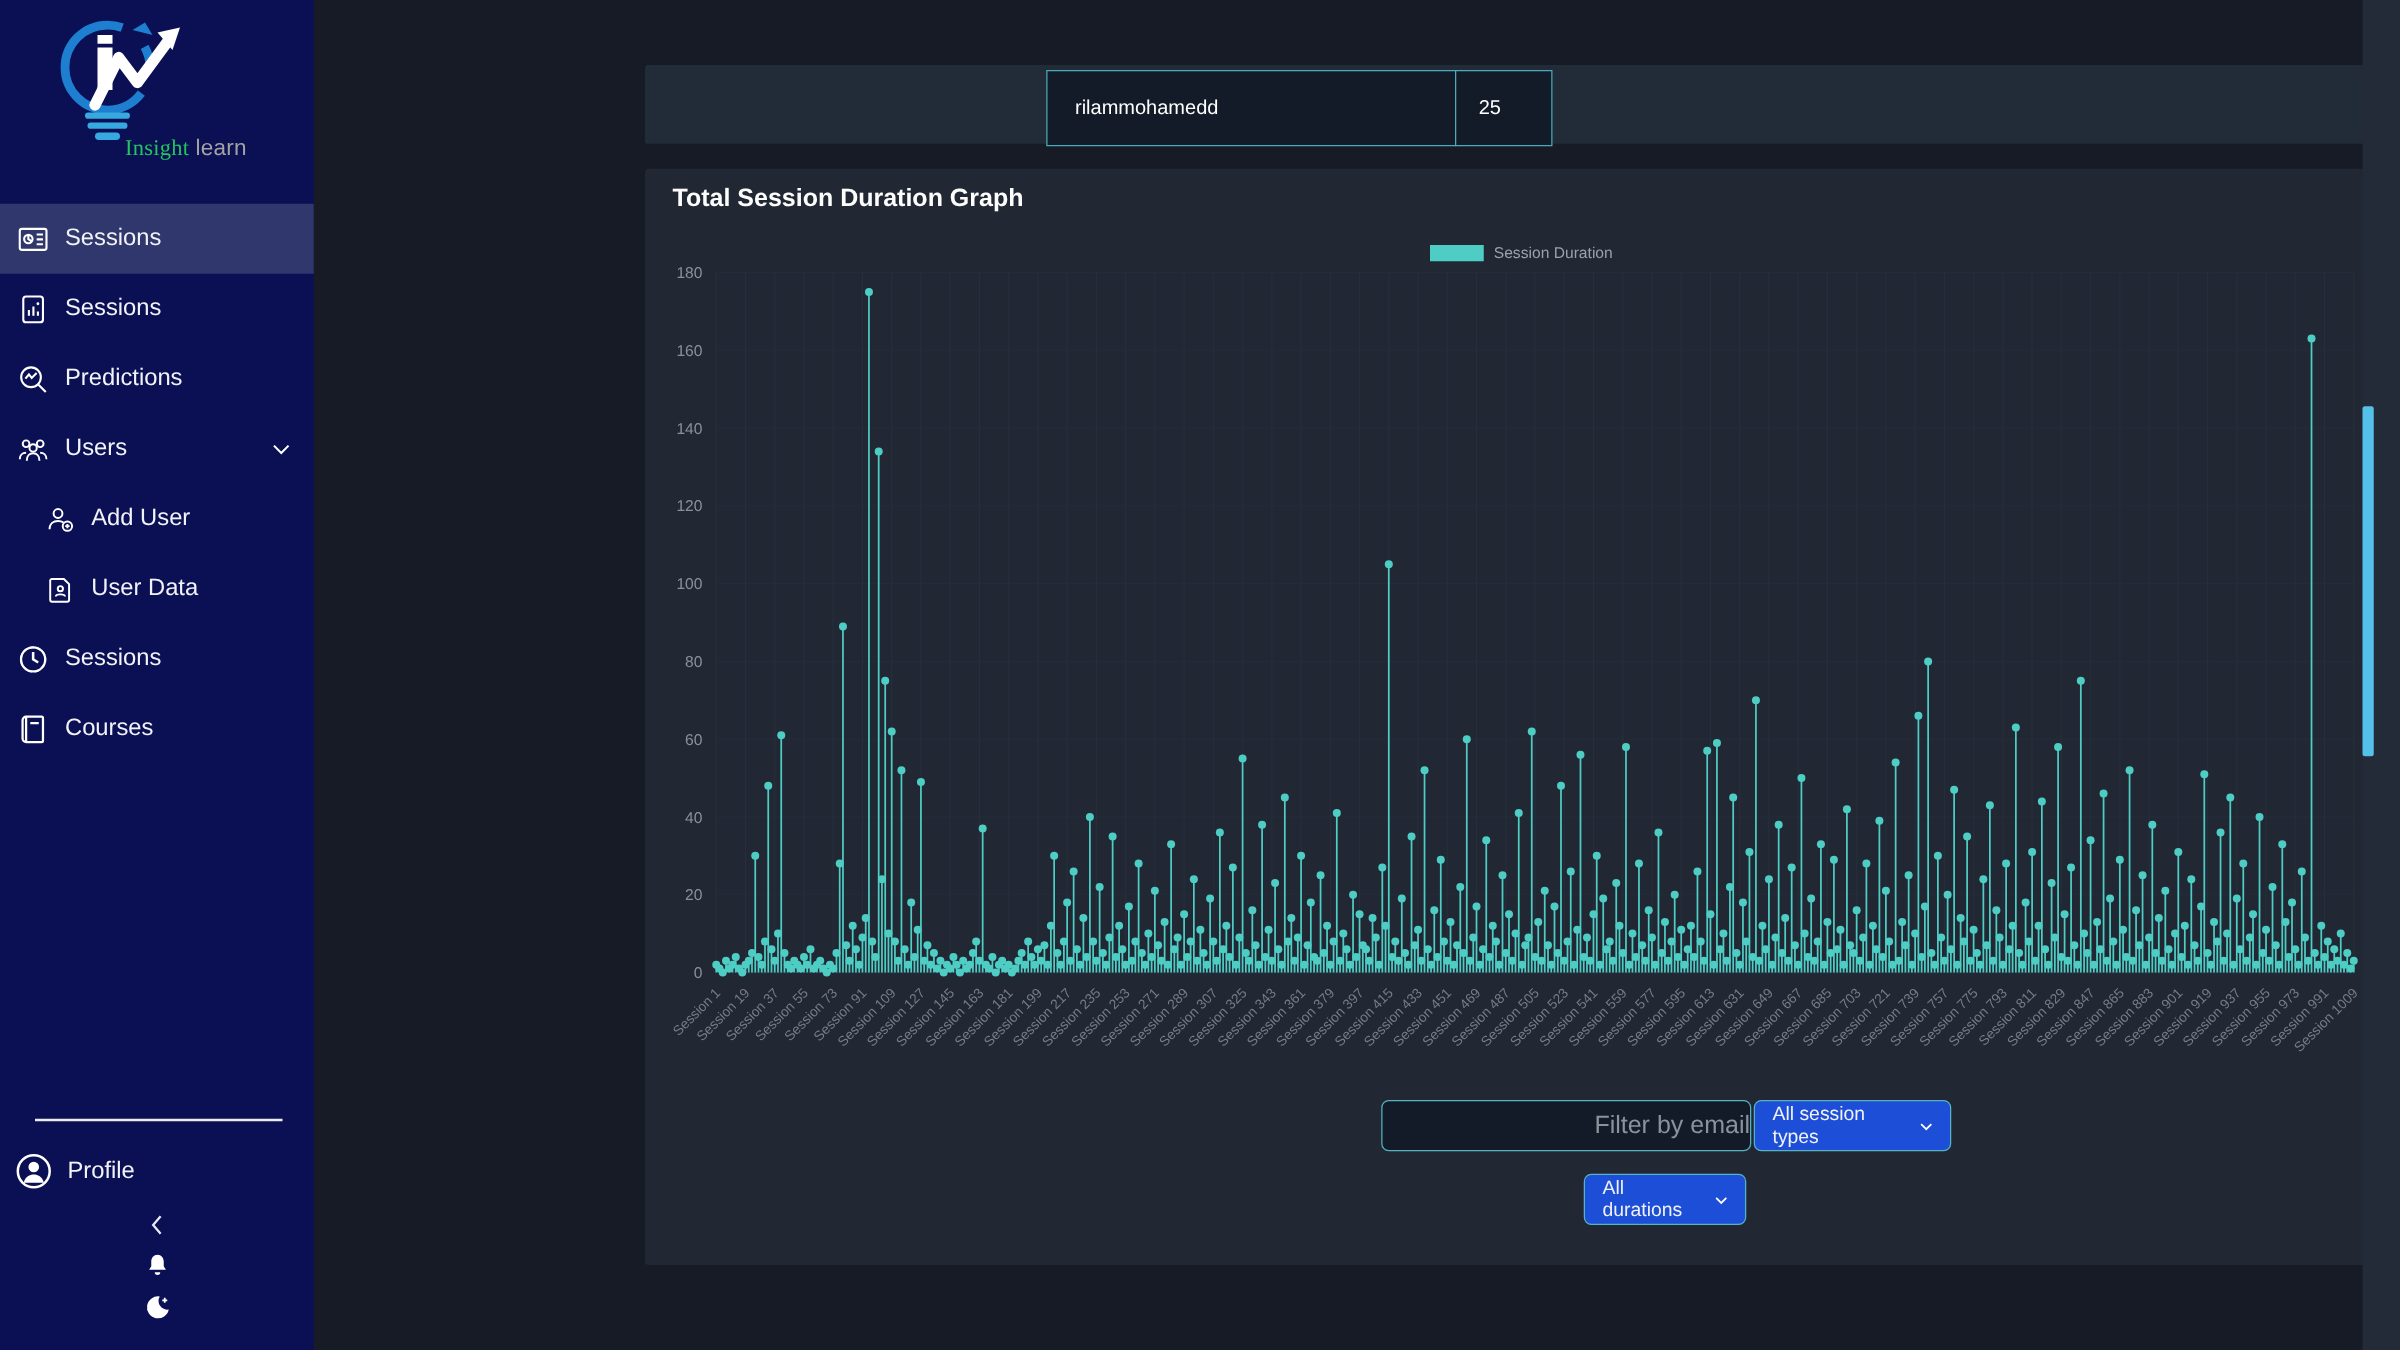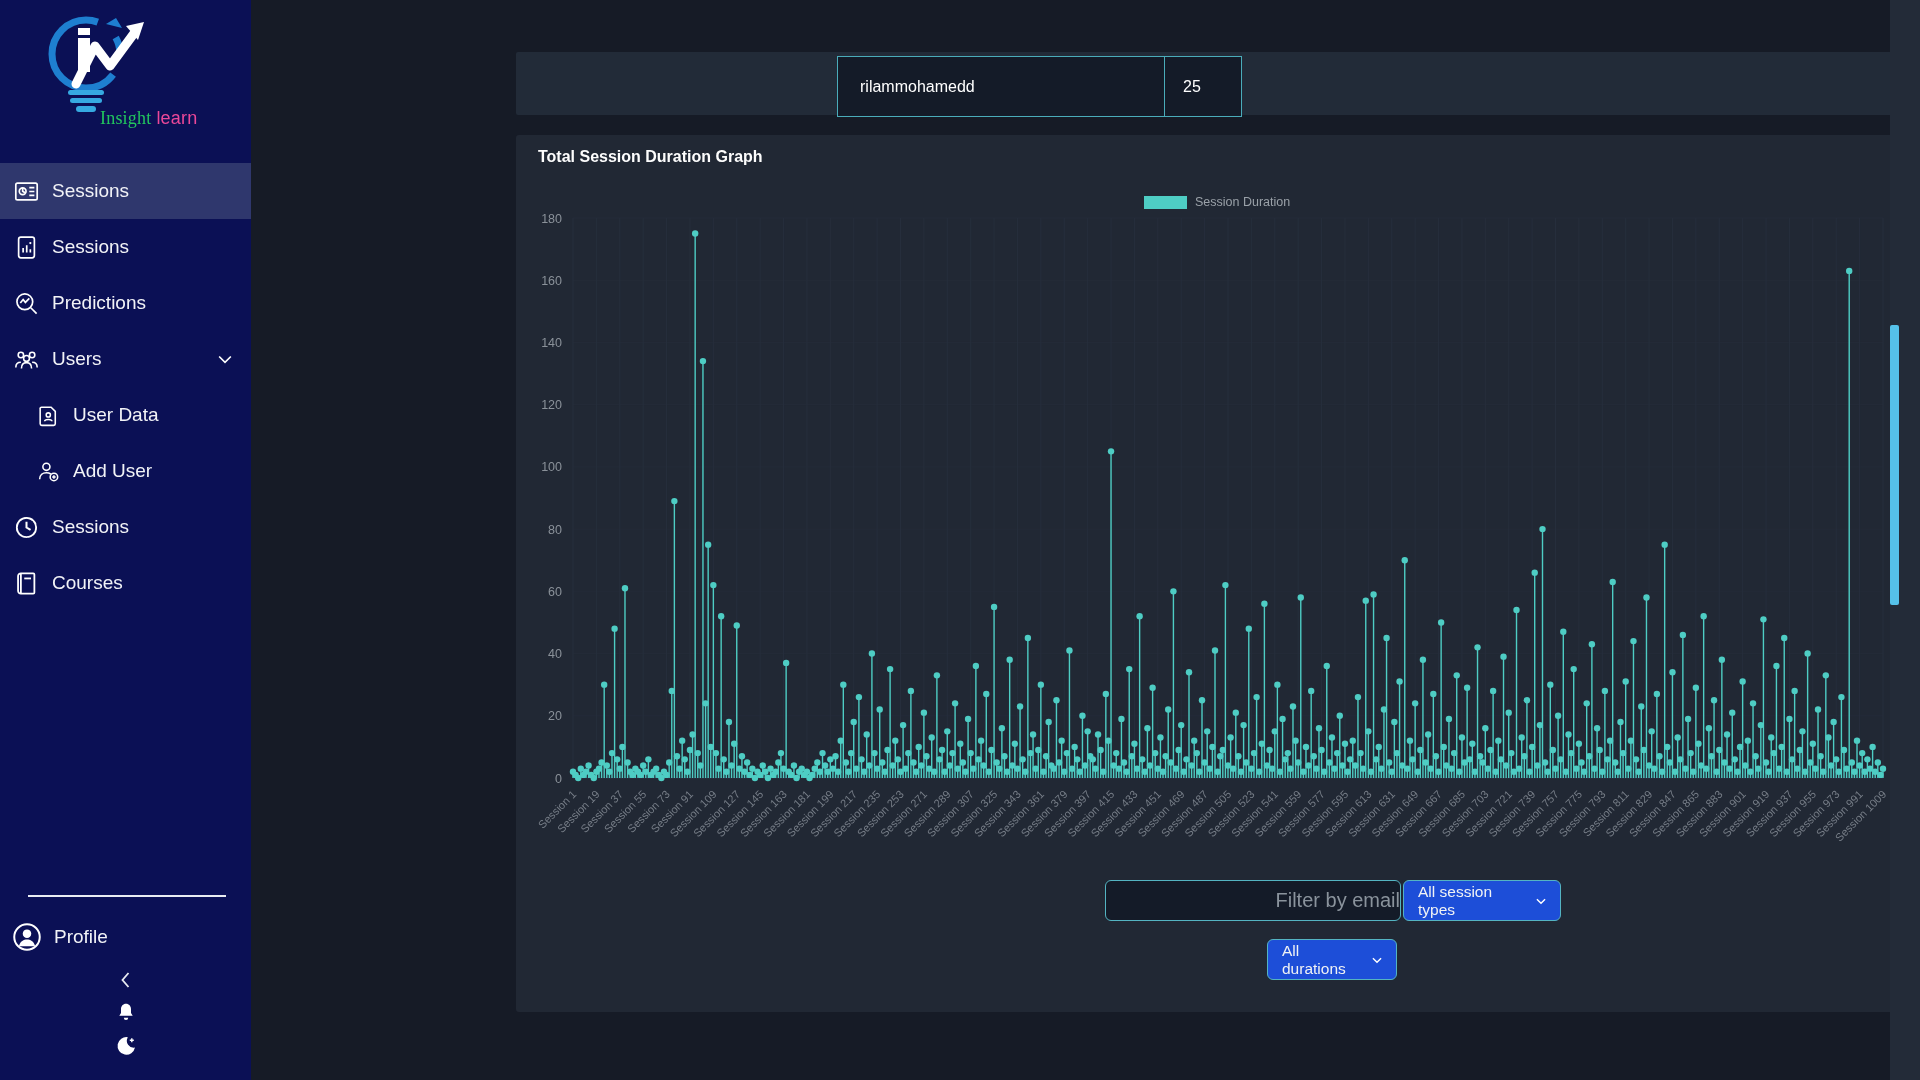--- a/index.html
+++ b/index.html
@@ -12,21 +12,21 @@
   }
   
   .sidebar {
     position:absolute; left:0; top:0; width:251px; height:1080px;
     background:#0b1055; z-index:5;
   }
   .logo-wrap { position:relative; height:150px; }
   .logo-svg { position:absolute; left:38px; top:10px; }
   .brand { position:absolute; left:100px; top:108px; font-size:18px; letter-spacing:.2px; }
   .brand .b1 { color:#22c55e;font-family:Liberation Serif, serif; }
-  .brand .b2 { color:#ec4899; margin-left:5px; }
+  .brand .b2 { color:#a3a3a3; margin-left:5px; }
   .nav { position:absolute; left:0; top:163px; width:251px; }
   .nav-item {
     position:relative; height:56px; display:flex; align-items:center;
     color:#f2f3f7; font-size:19px; cursor:pointer;
   }
   .nav-item.active { background:#2f376d; }
   .nav-item .nico { width:27px; height:27px; margin-left:13px; margin-right:12px; flex:none; }
   .nav-item.sub .nico { margin-left:36px; width:25px; height:25px; }
   .nav-item .chev { position:absolute; right:16px; top:18px; width:20px; height:20px; }
   .side-divider { position:absolute; left:28px; top:895px; width:198px; height:2px; background:#e9ecf2; }
@@ -47,21 +47,21 @@
     position:absolute; top:56px; height:61px;
     background:#141b28; border:1px solid #4aacba; color:#fff;
     font-size:16px; font-family:"Liberation Sans",sans-serif; padding-left:22px; outline:none;
   }
   #username-cell { left:586px; width:328px; }
   #count-cell { left:913px; width:78px; padding-left:18px; }
   .chart-card {
     position:absolute; left:265px; top:135px; width:1585px; height:877px;
     background:#212834; border-radius:3px;
   }
-  .chart-title { position:absolute; left:22px; top:13px; font-size:16px; font-weight:bold; color:#fdfdfd; }
+  .chart-title { position:absolute; left:22px; top:13px; font-size:20px; font-weight:bold; color:#fdfdfd; }
   .legend { position:absolute; left:628px; top:60px; display:flex; align-items:center; }
   .legend-swatch { width:43px; height:13px; background:#4ecdc4; margin-right:8px; }
   .legend-label { font-size:12.5px; color:#9aa1a8; }
   .chart-svg-wrap { position:absolute; left:0; top:72px; width:1420px; height:690px; }
   
   .filter-input {
     position:absolute; left:589px; top:745px; width:296px; height:41px;
     background:#141b28; border:1.4px solid #54b4c2; border-radius:6px;
     color:#e8eaed; font-size:20px; font-family:"Liberation Sans",sans-serif;
     padding-left:14px; outline:none;text-align:right;
@@ -136,34 +136,34 @@
         <path d="M2.5 19 c0-3 2-4.6 4.5-4.6 M21.5 19 c0-3 -2-4.6 -4.5-4.6"></path>
         <path d="M7.5 20 c0-3.4 2-5.2 4.5-5.2 s4.5 1.8 4.5 5.2"></path>
       </svg>
       <span>Users</span>
       <svg class="chev" viewBox="0 0 24 24" fill="none" stroke="#fff" stroke-width="2">
         <path d="M5 9 L12 16 L19 9"></path>
       </svg>
     </div>
     <div class="nav-item sub">
       <svg class="nico" viewBox="0 0 24 24" fill="none" stroke="#fff" stroke-width="1.5">
-        <path d="M5.5 4 h9 l4 4 v12 a1.5 1.5 0 0 1 -1.5 1.5 h-11.5 a1.5 1.5 0 0 1 -1.5 -1.5 v-14 a1.5 1.5 0 0 1 1.5 -2 z"></path>
-        <circle cx="11.8" cy="11.5" r="2"></circle>
-        <path d="M8.3 17.5 c0-2.2 7-2.2 7 0"></path>
-      </svg>
-      <span>User Data</span>
-    </div>
-    <div class="nav-item sub">
-      <svg class="nico" viewBox="0 0 24 24" fill="none" stroke="#fff" stroke-width="1.5">
         <circle cx="10" cy="7.5" r="3.4"></circle>
         <path d="M3.5 19.5 c0-4.2 3-6.3 6.5-6.3 c1.6 0 3 .4 4.2 1.2"></path>
         <circle cx="17.2" cy="17.2" r="3.6"></circle>
         <path d="M17.2 15.5 v3.4 M15.5 17.2 h3.4"></path>
       </svg>
       <span>Add User</span>
+    </div>
+    <div class="nav-item sub">
+      <svg class="nico" viewBox="0 0 24 24" fill="none" stroke="#fff" stroke-width="1.5">
+        <path d="M5.5 4 h9 l4 4 v12 a1.5 1.5 0 0 1 -1.5 1.5 h-11.5 a1.5 1.5 0 0 1 -1.5 -1.5 v-14 a1.5 1.5 0 0 1 1.5 -2 z"></path>
+        <circle cx="11.8" cy="11.5" r="2"></circle>
+        <path d="M8.3 17.5 c0-2.2 7-2.2 7 0"></path>
+      </svg>
+      <span>User Data</span>
     </div>
     <div class="nav-item">
       <svg class="nico" viewBox="0 0 24 24" fill="none" stroke="#fff" stroke-width="1.6">
         <circle cx="12" cy="12" r="8.6"></circle>
         <circle cx="12" cy="12" r="8.6" stroke-dasharray="3 2" opacity="0.55" transform="rotate(120 12 12)"></circle>
         <path d="M12 6.8 V12 L15.6 14.2" stroke-width="1.8"></path>
       </svg>
       <span>Sessions</span>
     </div>
     <div class="nav-item">

